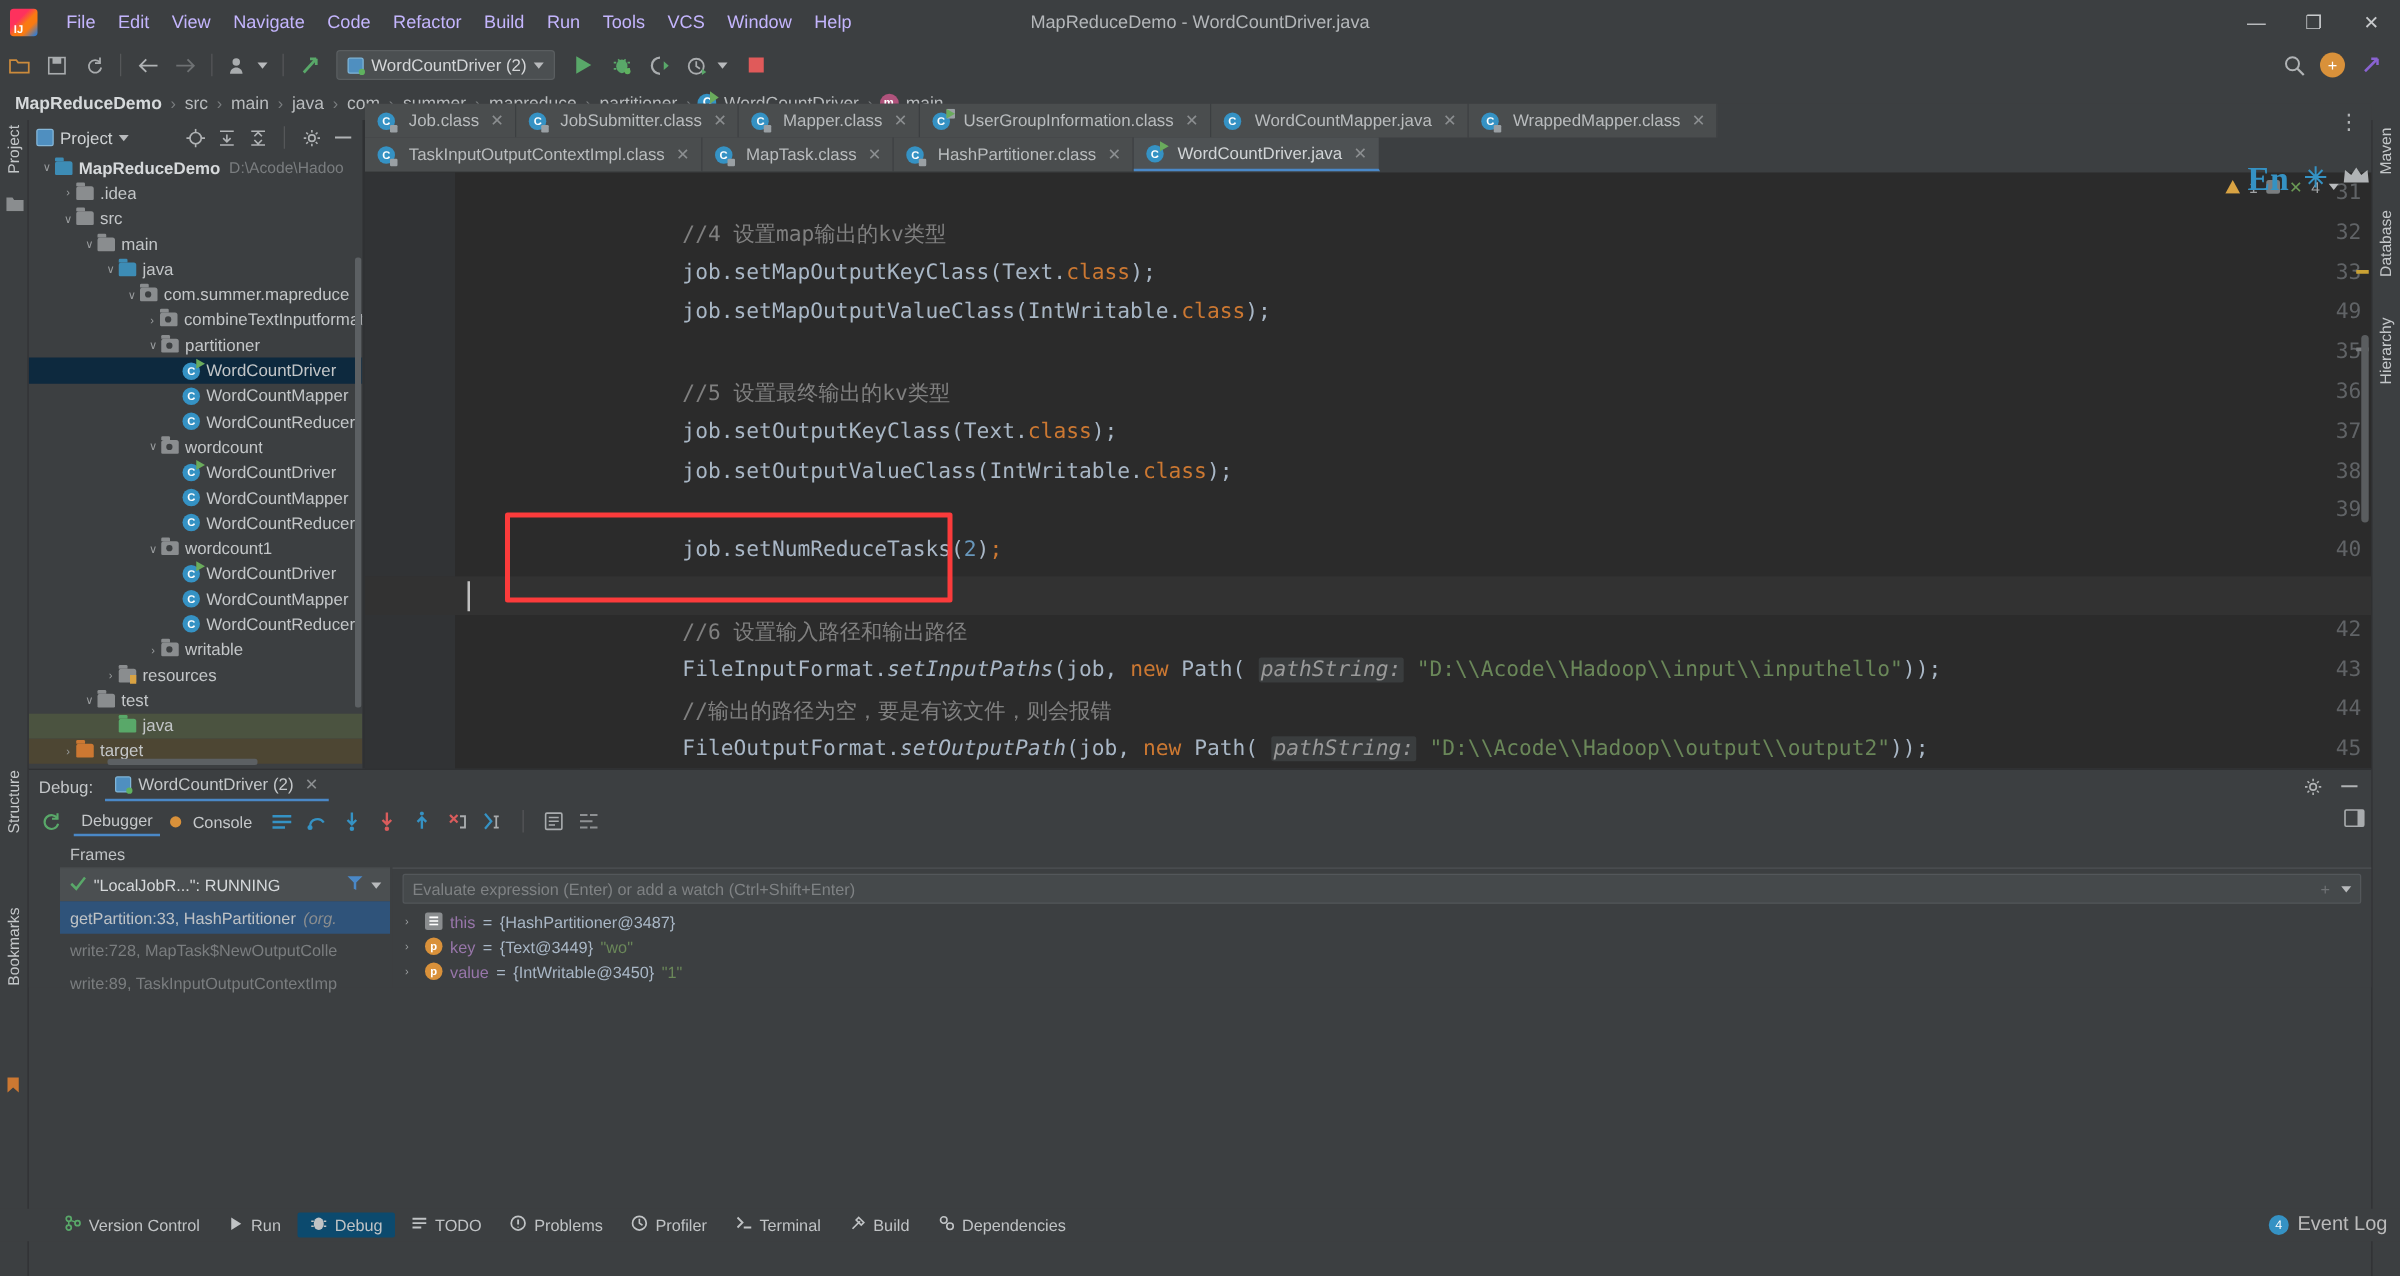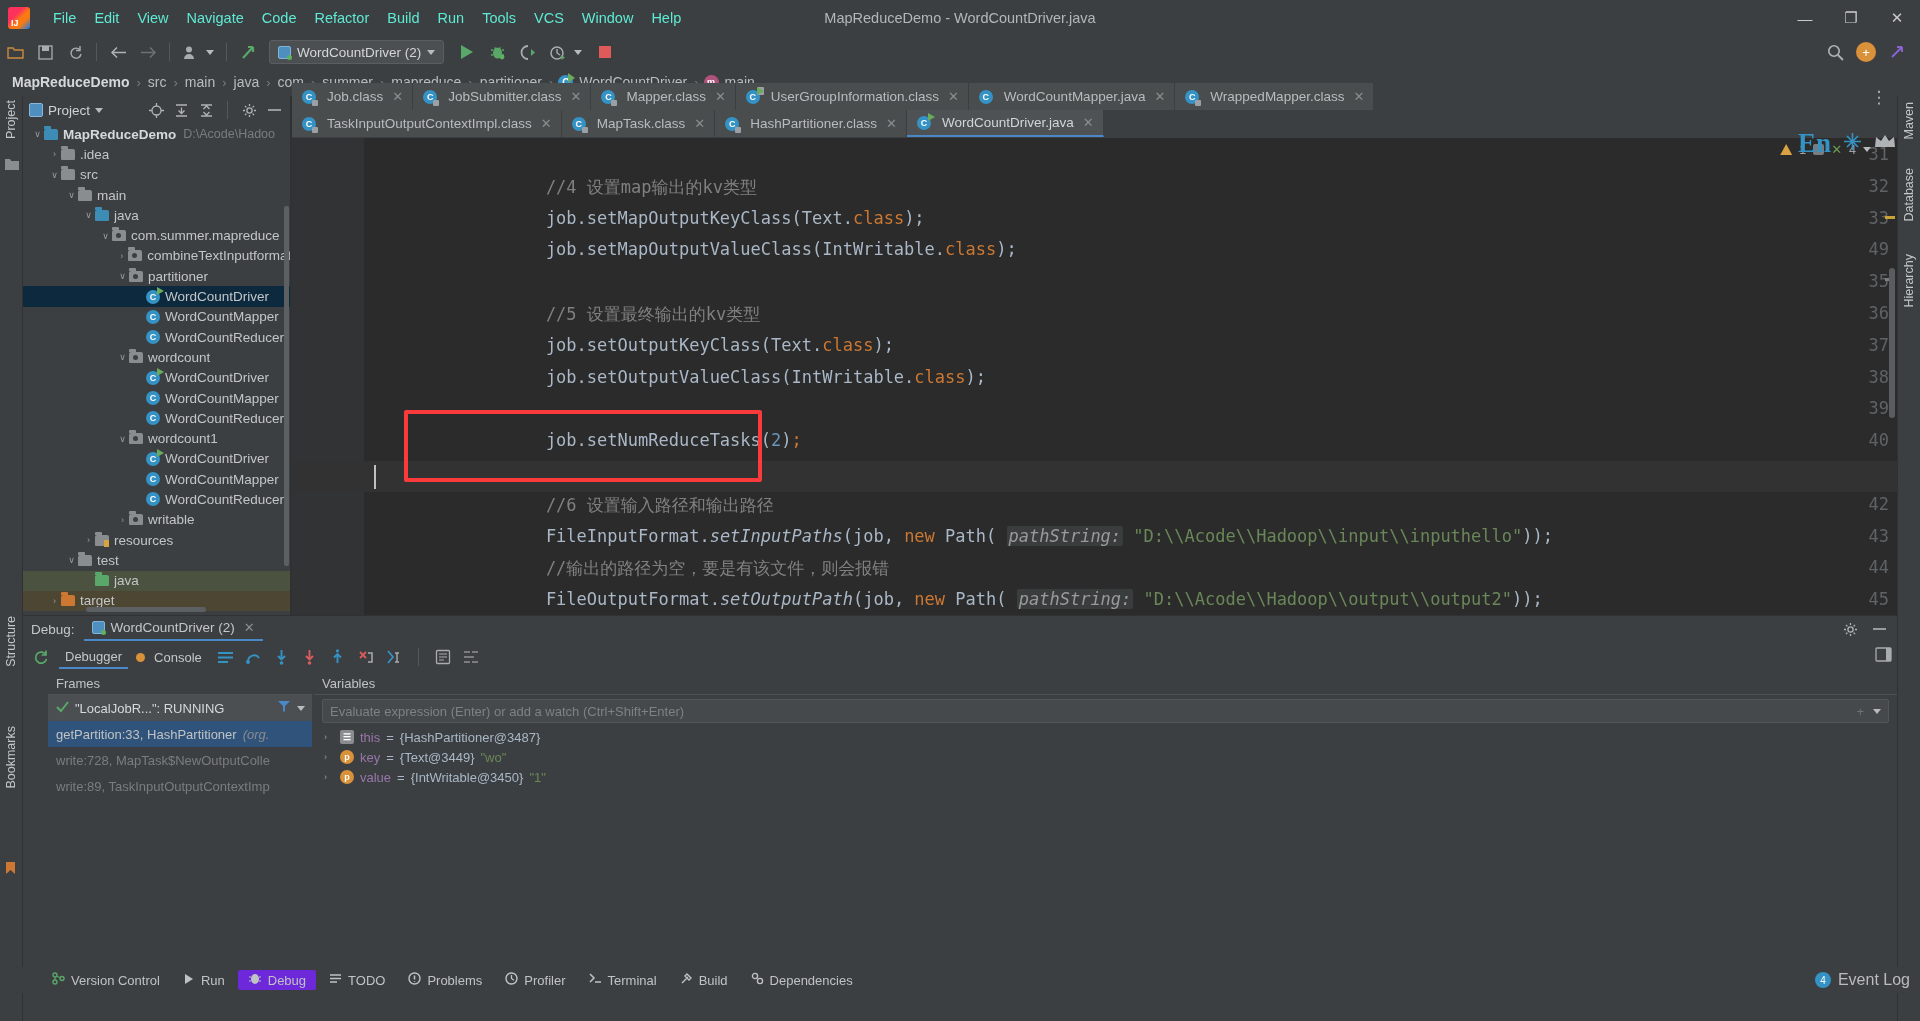--- a/index.html
+++ b/index.html
@@ -13,21 +13,21 @@
   #app { position:relative; width:1920px; height:1021px; }
 
   
   .menubar { position:absolute; left:0; top:0; width:1920px; height:36px;
     background:#3c3f41; display:flex; align-items:center; }
   .ij-logo { width:22px; height:22px; margin-left:8px; margin-right:14px;
     border-radius:3px; position:relative; overflow:hidden;
     background:linear-gradient(135deg,#fe315d 0%,#fe315d 35%,#f97a12 55%,#f97a12 70%,#087cfa 100%); }
   .ij-logo::after { content:"IJ"; position:absolute; left:3px; bottom:1px; font-size:9px;
     font-weight:bold; color:#fff; font-family:"Liberation Sans",sans-serif; }
-  .menu-item { font-size:14.5px; color:#5eead4; padding:3px 9px; cursor:default; white-space:nowrap; }
+  .menu-item { font-size:14.5px; color:#c4b5fd; padding:3px 9px; cursor:default; white-space:nowrap; }
   .win-title { position:absolute; left:50%; transform:translateX(-50%); font-size:14.5px; color:#b4b7ba; }
   .wincontrols { position:absolute; right:0; top:0; height:36px; display:flex; align-items:center; }
   .wc { width:46px; height:36px; display:flex; align-items:center; justify-content:center;
     font-size:15px; color:#c8cacc; }
 
   
   .toolbar { position:absolute; left:0; top:36px; width:1920px; height:32px;
     background:#3c3f41; display:flex; align-items:center; }
   .tb-ico { width:26px; height:26px; margin:0 2px; display:flex; align-items:center;
     justify-content:center; font-size:14px; color:#b0b3b5; }
@@ -190,21 +190,21 @@
   .vname { color:#9876aa; }
   .veq { color:#a9b7c6; }
   .vval { color:#a9b7c6; }
   .vstr { color:#6a8759; }
 
   
   .toolwin-bar { position:absolute; left:0; bottom:28px; width:1920px; height:26px;
     background:#3c3f41; display:flex; align-items:center; padding-left:42px; gap:3px; }
   .tw { display:flex; align-items:center; gap:6px; padding:2px 10px; font-size:13px;
     color:#c0c3c5; }
-  .tw.active { background:#6d28d9; border-radius:2px; }
+  .tw.active { background:#0c4a6e; border-radius:2px; }
   .tw-right { position:absolute; right:10px; display:flex; align-items:center; gap:7px; }
   .evt-badge { width:16px;height:16px;border-radius:50%;background:#3592c4;display:flex;
     align-items:center;justify-content:center;color:#fff;font-size:10px; }
 
   .statusbar { position:absolute; left:0; bottom:0; width:1920px; height:28px;
     background:#3c3f41; display:flex; align-items:center; padding-left:8px; font-size:13.5px;
     color:#b9bcbe; }
   .status-right { position:absolute; right:10px; display:flex; align-items:center; gap:18px; }
   .watermark { color:#9b9ea0; font-size:13px; }
 </style>
@@ -801,21 +801,20 @@
           </div>
       </div>
       <div style="position:absolute; right:-16px; top:24px; width:16px;">
         <div class="dicon" style="color:#b0b3b5">+</div>
         <div class="dicon" style="color:#b0b3b5">−</div>
         <div class="dicon" style="color:#b0b3b5">»</div>
       </div>
     </div>
 
     <div class="vars-pane">
-      <div class="pane-title">Variables</div>
       <div class="pane-body">
         <div class="evalbar">
           <span>Evaluate expression (Enter) or add a watch (Ctrl+Shift+Enter)</span>
           <div style="flex:1"></div>
           <span style="color:#6f7274">+</span>
           <span class="caret-dn" style="margin-left:9px"></span>
         </div>
         <div id="vars-list" style="margin-top:4px">
             <div class="var-row">
               <span class="var-arrow">›</span>

